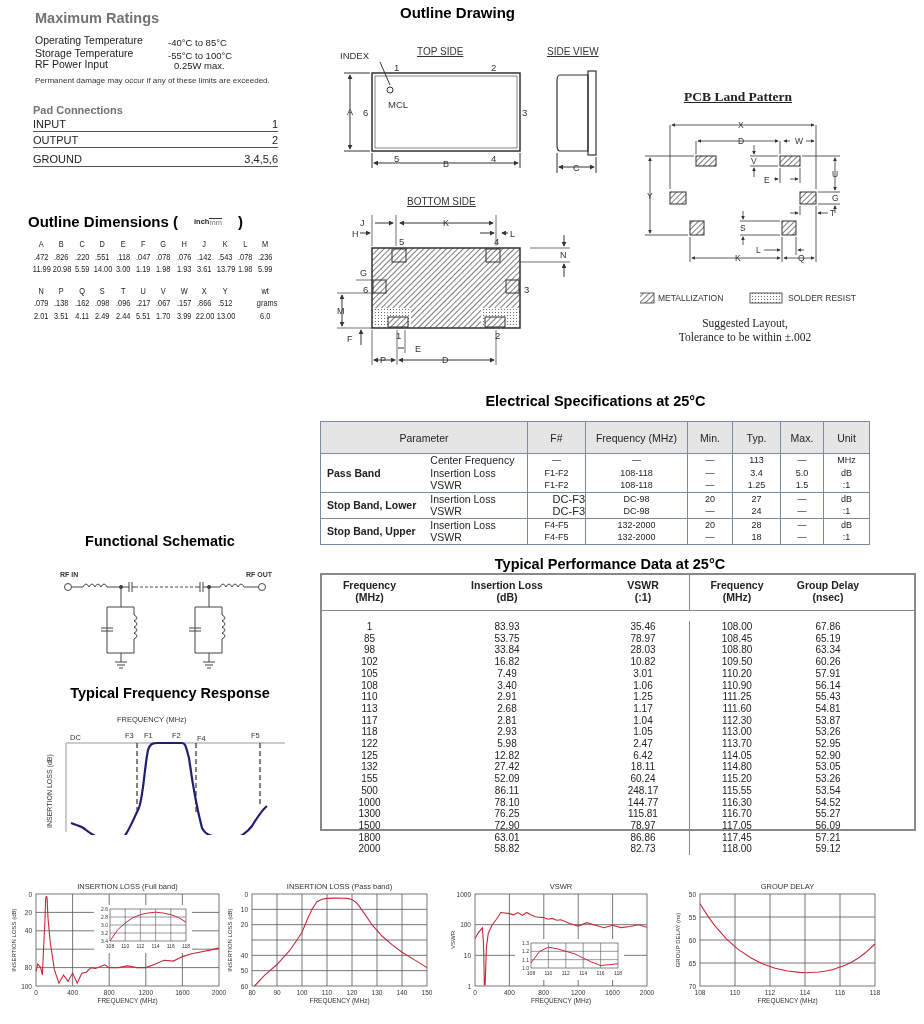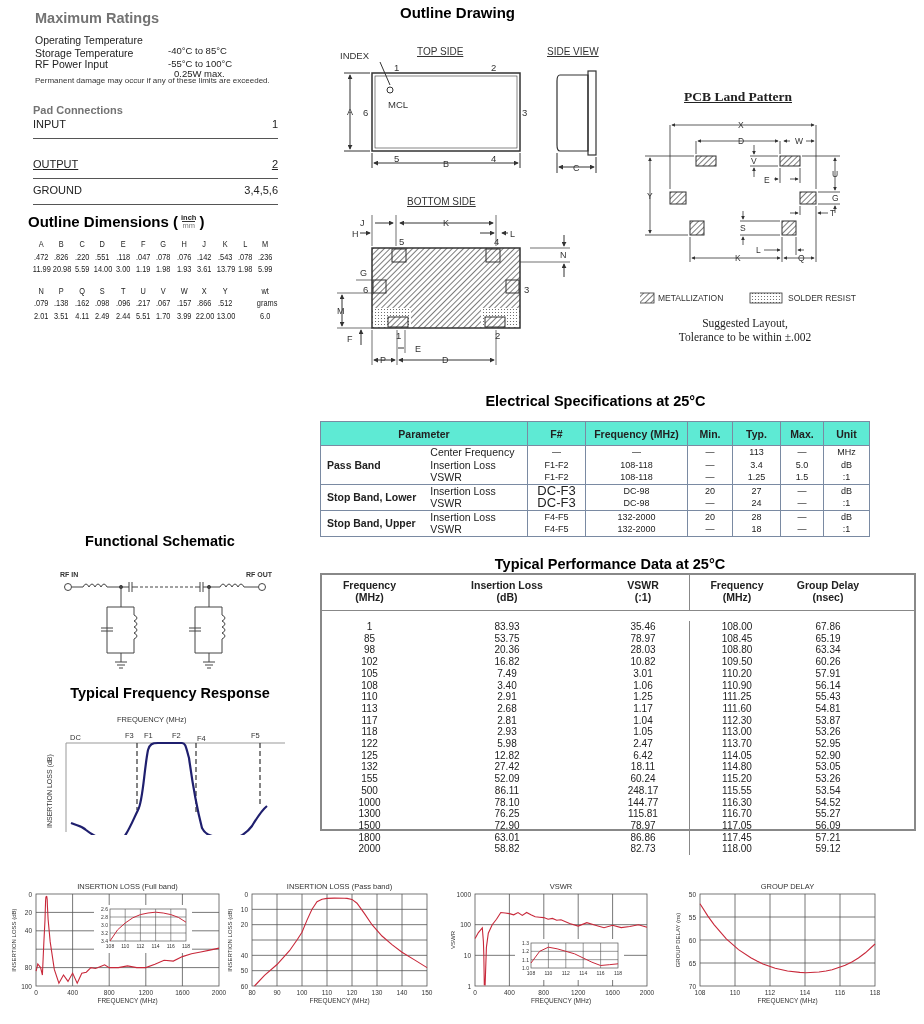--- a/index.html
+++ b/index.html
@@ -6,34 +6,34 @@
   html, body { width: 924px; height: 1024px; background: #ffffff; overflow: hidden; }
   body { position: relative; font-family: "Liberation Sans", sans-serif; color: #222; }
   .abs { position: absolute; }
   .blue-h { color: #737373; font-weight: bold; font-size: 15px; }
   .black-h { color: #000000; font-weight: bold; font-size: 15px; }
   .serif { font-family: "Liberation Serif", serif; }
 
   
   #max-ratings .row { display: flex; font-size: 10.5px; line-height: 12px; }
   #max-ratings .lbl { width: 133px; }
-  #max-ratings .val { font-size: 9.5px; margin-top: 8px; }
+  #max-ratings .val { font-size: 9.5px; }
 
   
   .pad-row { width: 245px; display: flex; justify-content: space-between; font-size: 11px;
-    border-bottom: 1.5px solid #555; padding: 2px 0 8px 0; }
+    border-bottom: 1.5px solid #555; padding: 2px 0 1px 0; }
 
   
   .dim-grid { font-size: 9px; font-family: "Liberation Sans Narrow","Liberation Sans", sans-serif; }
   .dim-grid .dr { display: flex; height: 12.5px; align-items: center; }
   .dim-grid .dc { width: 20.4px; text-align: center; transform: scaleX(0.82); }
 
   
   table.spec { border-collapse: collapse; font-size: 10px; width: 550px; }
-  table.spec th { background: #5eead4; font-weight: bold; font-size: 10.5px; height: 24px;
+  table.spec th { background: #e5e5e5; font-weight: normal; font-size: 10.5px; height: 32px;
     border: 1px solid #7a8aa2; }
   table.spec td { border-left: 1px solid #7a8aa2; border-right: 1px solid #7a8aa2;
     text-align: center; line-height: 12.5px; vertical-align: middle; }
   table.spec tr.grp td { border-top: 1px solid #7a8aa2; border-bottom: 1px solid #7a8aa2; }
   table.spec td.pname { font-weight: bold; text-align: left; padding-left: 6px; font-size: 10.5px; border-right: none; }
   table.spec td.sub { text-align: left; border-left: none; font-size: 10.5px; }
 
   
   #perf-table { border: 2px solid #888; width: 596px; height: 258px; }
   .perf-head { display: flex; height: 36px; border-bottom: 1px solid #888; font-weight: bold; font-size: 10.5px; }
@@ -64,34 +64,34 @@
   </div>
   <div style="font-size:8px; margin-top:6px; color:#333;">Permanent damage may occur if any of these limits are exceeded.</div>
 </div>
 
 <div class="abs" style="left:33px; top:104px;">
   <div class="blue-h" style="font-size:11px; ">Pad Connections</div>
   <div class="pad-row">
     <span>INPUT</span>
     <span>1</span>
   </div>
-  <div class="pad-row" style="margin-top:17px;text-decoration:underline;">
+  <div class="pad-row" style="margin-top:0;">
     <span>OUTPUT</span>
     <span>2</span>
   </div>
   <div class="pad-row" style="margin-top:3px;">
     <span>GROUND</span>
     <span>3,4,5,6</span>
   </div>
 </div>
 
 <div class="abs" style="left:28px; top:213px;">
   <div style="display:flex; align-items:center;">
     <span class="black-h">Outline Dimensions (</span>
-    <span style="display:inline-flex; flex-direction:column; align-items:center; font-size:7.5px; line-height:7px; margin:0 3px;">
+    <span style="display:inline-flex; flex-direction:row; align-items:center; font-size:7.5px; line-height:7px; margin:0 16px;">
       <b>inch</b>
       <span style="border-top:0.8px solid #333; color:#777;">mm</span>
     </span>
     <span class="black-h">)</span>
   </div>
   <div class="dim-grid" id="dim-grid-1" style="margin-top:8px; margin-left:3px;">
       <div class="dr">
         <span class="dc">A</span>
         <span class="dc">B</span>
         <span class="dc">C</span>
@@ -419,21 +419,21 @@
           <div>dB</div>
           <div>:1</div>
         </td>
       </tr>
       <tr class="grp">
         <td class="pname">Stop Band, Lower</td>
         <td class="sub">
           <div>Insertion Loss</div>
           <div>VSWR</div>
         </td>
-        <td style="font-size:13px;">
+        <td style="font-size:11px;text-align:right;">
           <div>DC-F3</div>
           <div>DC-F3</div>
         </td>
         <td style="font-size:9px;">
           <div>DC-98</div>
           <div>DC-98</div>
         </td>
         <td style="font-size:9px;">
           <div>20</div>
           <div>—</div>
@@ -566,21 +566,21 @@
       </div>
       <div class="perf-row">
         <div class="c1">85</div>
         <div class="c2">53.75</div>
         <div class="c3">78.97</div>
         <div class="c4">108.45</div>
         <div class="c5">65.19</div>
       </div>
       <div class="perf-row">
         <div class="c1">98</div>
-        <div class="c2">20.36</div>
+        <div class="c2">33.84</div>
         <div class="c3">28.03</div>
         <div class="c4">108.80</div>
         <div class="c5">63.34</div>
       </div>
       <div class="perf-row">
         <div class="c1">102</div>
         <div class="c2">16.82</div>
         <div class="c3">10.82</div>
         <div class="c4">109.50</div>
         <div class="c5">60.26</div>

